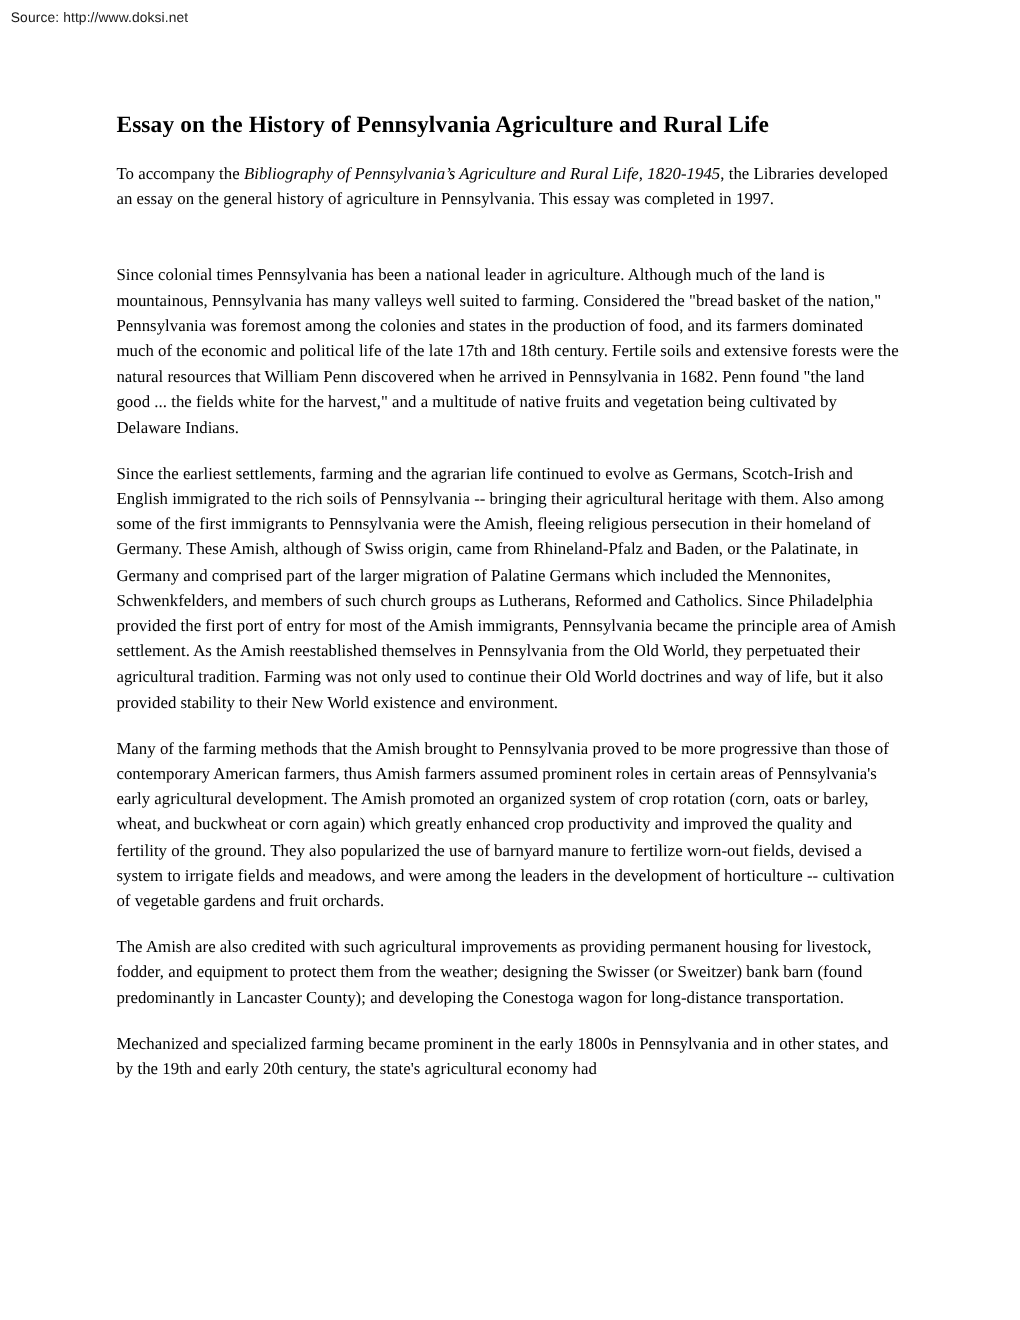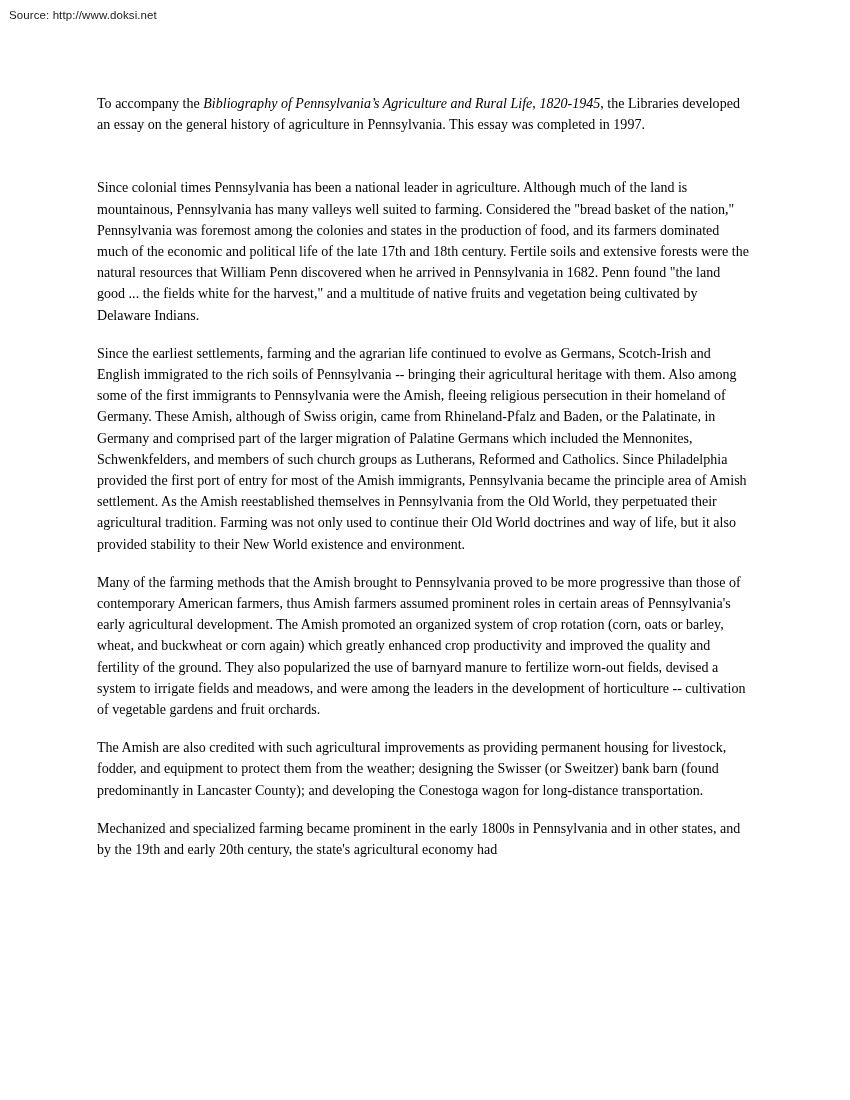--- a/index.html
+++ b/index.html
@@ -77,20 +77,21 @@
 </style>
 </head>
 <body>
 
 <div class="page">
 
   <div class="source-bar">Source: http://www.doksi.net</div>
 
   <div class="content">
 
+    <h1 class="doc-title">Essay on the History of Pennsylvania Agriculture and Rural Life</h1>
 
     <p class="para intro"><span>To accompany the </span><span class="ital">Bibliography of Pennsylvania’s Agriculture and Rural Life, 1820-1945</span><span>, the Libraries developed an essay on the general history of agriculture in Pennsylvania. This essay was completed in 1997.</span></p>
 
     <p class="para">Since colonial times Pennsylvania has been a national leader in agriculture.  Although much of the land is mountainous, Pennsylvania has many valleys well suited to farming.  Considered the "bread basket of the nation," Pennsylvania was foremost among the colonies and states in the production of food, and its farmers dominated much of the economic and political life of the late 17th and 18th century.  Fertile soils and extensive forests were the natural resources that William Penn discovered when he arrived in Pennsylvania in 1682.  Penn found "the land good ... the fields white for the harvest," and a multitude of native fruits and vegetation being cultivated by Delaware Indians.</p>
 
     <p class="para">Since the earliest settlements, farming and the agrarian life continued to evolve as Germans, Scotch-Irish and English immigrated to the rich soils of Pennsylvania -- bringing their agricultural heritage with them.  Also among some of the first immigrants to Pennsylvania were the Amish, fleeing religious persecution in their homeland of Germany.  These Amish, although of Swiss origin, came from Rhineland-Pfalz and Baden, or the Palatinate, in Germany and comprised part of the larger migration of Palatine Germans which included the Mennonites, Schwenkfelders, and members of such church groups as Lutherans, Reformed and Catholics.  Since Philadelphia provided the first port of entry for most of the Amish immigrants, Pennsylvania became the principle area of Amish settlement.  As the Amish reestablished themselves in Pennsylvania from the Old World, they perpetuated their agricultural tradition.  Farming was not only used to continue their Old World doctrines and way of life, but it also provided stability to their New World existence and environment.</p>
 
     <p class="para">Many of the farming methods that the Amish brought to Pennsylvania proved to be more progressive than those of contemporary American farmers, thus Amish farmers assumed prominent roles in certain areas of Pennsylvania's early agricultural development.  The Amish promoted an organized system of crop rotation (corn, oats or barley, wheat, and buckwheat or corn again) which greatly enhanced crop productivity and improved the quality and fertility of the ground.  They also popularized the use of barnyard manure to fertilize worn-out fields, devised a system to irrigate fields and meadows, and were among the leaders in the development of horticulture -- cultivation of vegetable gardens and fruit orchards.</p>
 
     <p class="para">The Amish are also credited with such agricultural improvements as providing permanent housing for livestock, fodder, and equipment to protect them from the weather; designing the Swisser (or Sweitzer) bank barn (found predominantly in Lancaster County); and developing the Conestoga wagon for long-distance transportation.</p>

